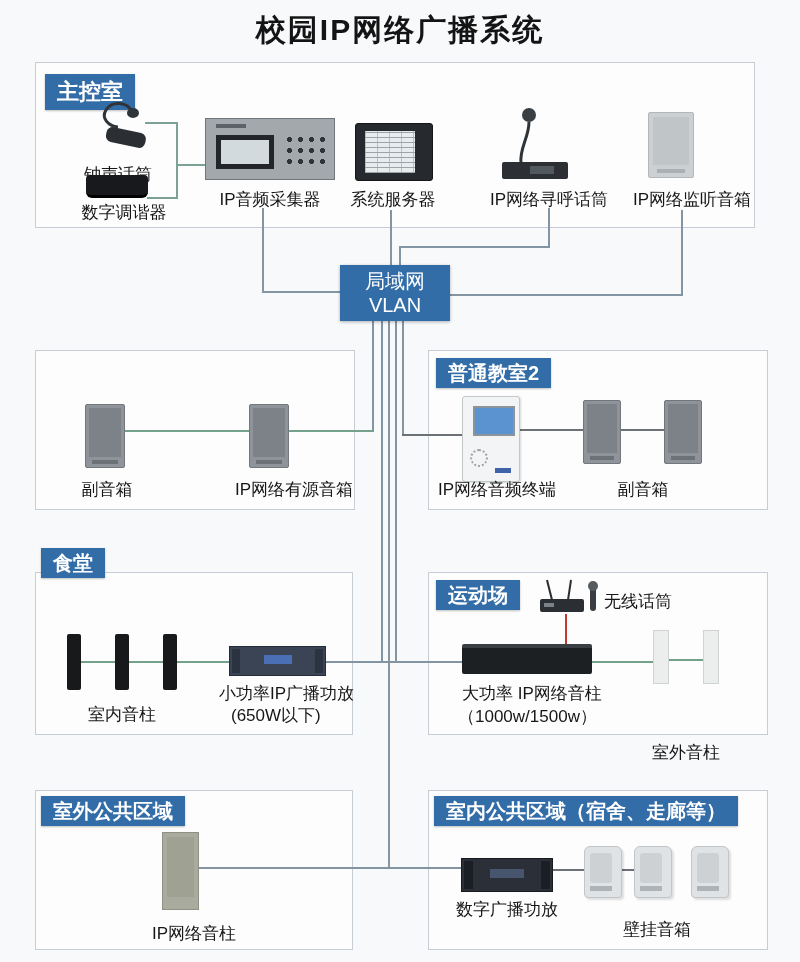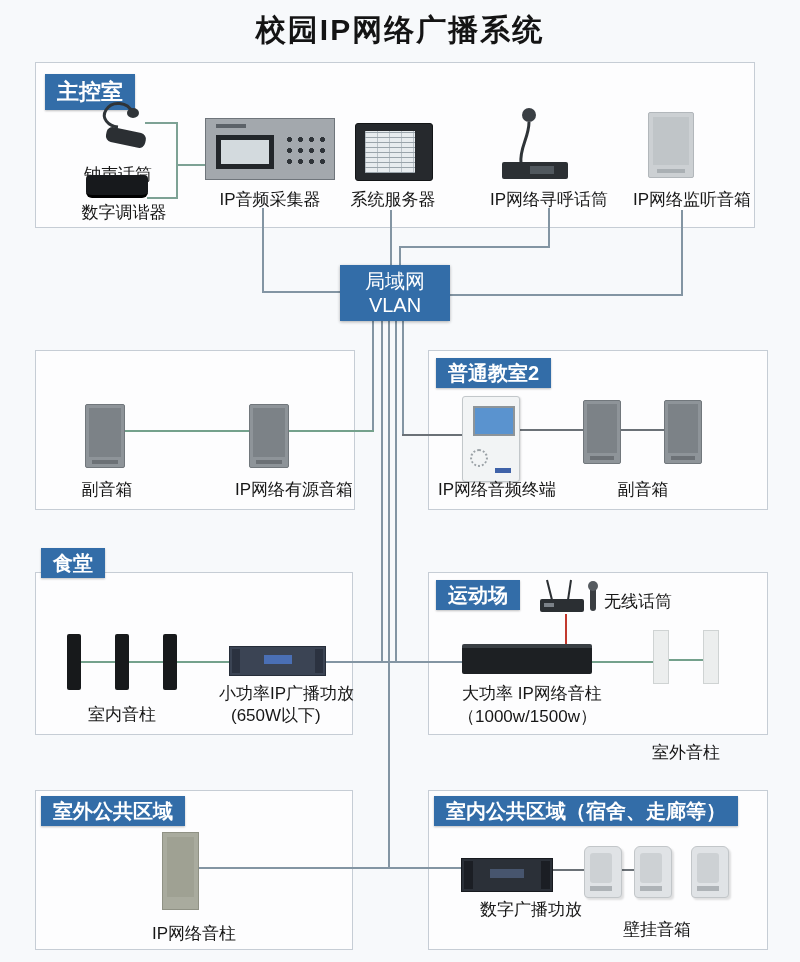--- a/index.html
+++ b/index.html
@@ -242,21 +242,21 @@
   <div class="column-green" style="left:162px;top:832px;width:37px;height:78px;">
     <span class="grille"></span>
   </div>
   <div class="dev-label center" style="left:186px;top:922px;margin-left:8px;">IP网络音柱</div>
 
   <div class="amp-rack" style="left:461px;top:858px;width:92px;height:34px;">
     <span class="ear l"></span>
       <span class="ear r"></span>
       <span class="display"></span>
   </div>
-  <div class="dev-label center" style="left:507px;top:898px;margin-left:24px;">数字广播功放</div>
+  <div class="dev-label center" style="left:507px;top:898px;">数字广播功放</div>
   <div class="wall-speaker" style="left:584px;top:846px;width:38px;height:52px;">
     <span class="grille"></span>
       <span class="bar"></span>
   </div>
   <div class="wall-speaker" style="left:634px;top:846px;width:38px;height:52px;">
     <span class="grille"></span>
       <span class="bar"></span>
   </div>
   <div class="wall-speaker" style="left:691px;top:846px;width:38px;height:52px;">
     <span class="grille"></span>

